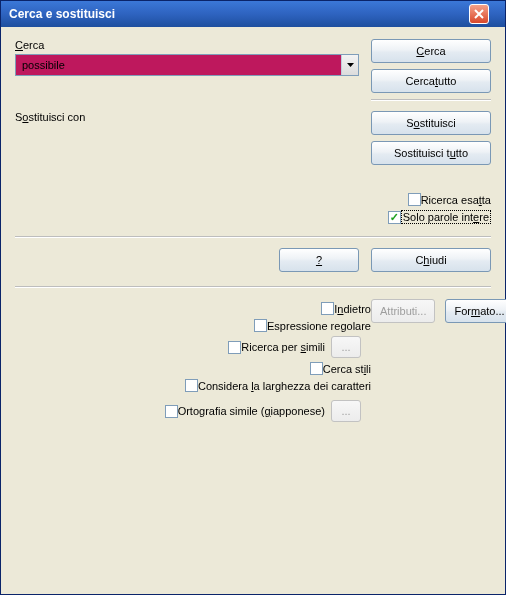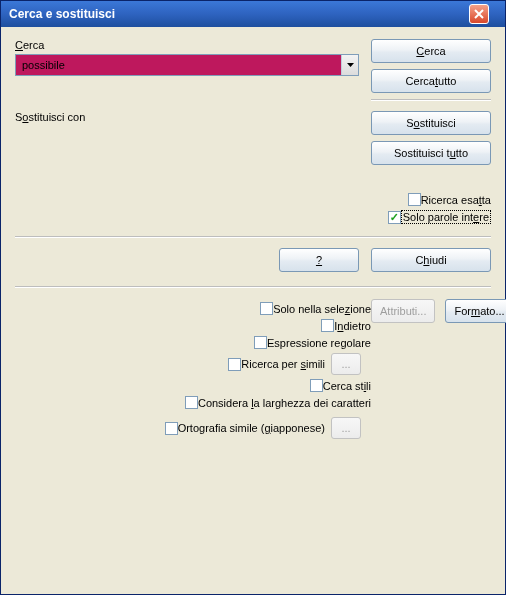--- a/index.html
+++ b/index.html
@@ -122,24 +122,20 @@
           <span>iudi</span>
         </div>
     </div>
 
     <hr class="hr">
 
     <div style="display:flex">
       <div style="flex:1">
         <div class="checkline">
           <div class="chk"></div>
-          <span><span>Solo nella sele</span><span class="underline">z</span><span>ione</span></span>
-        </div>
-        <div class="checkline">
-          <div class="chk"></div>
           <span><span>I</span><span class="underline">n</span><span>dietro</span></span>
         </div>
         <div class="checkline">
           <div class="chk"></div>
           <span><span>Espressione re</span><span class="underline">g</span><span>olare</span></span>
         </div>
         <div class="option-row">
           <div class="checkline">
             <div class="chk"></div>
             <span><span>Ricerca per </span><span class="underline">s</span><span>imili</span></span>

